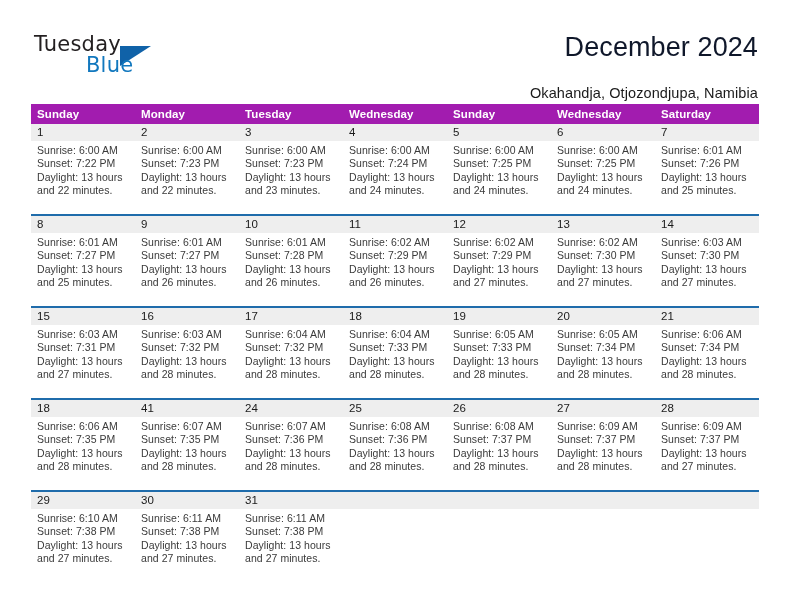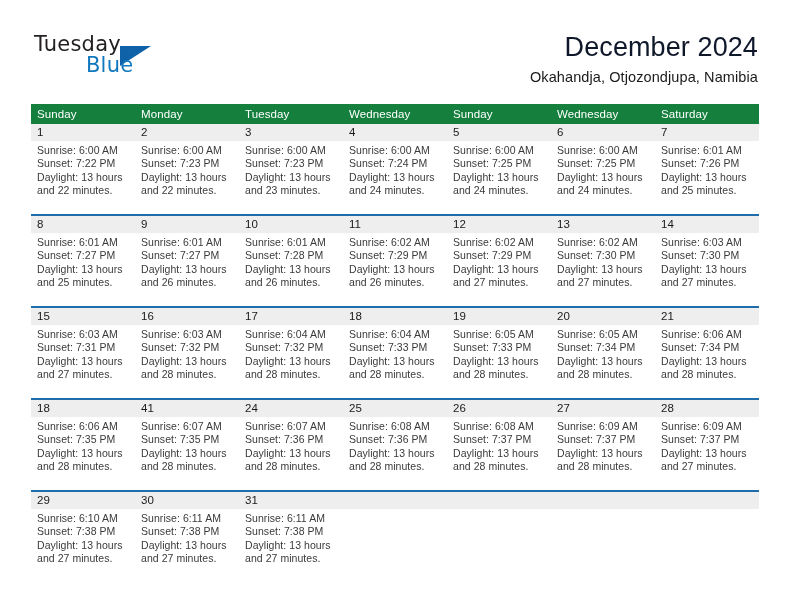--- a/index.html
+++ b/index.html
@@ -75,36 +75,37 @@
     font-size: 27px;
     font-weight: normal;
     color: #0f172a;
     line-height: 34px;
     letter-spacing: 0.1px;
   }
   .cal-subtitle {
     font-size: 14.5px;
     color: #1a1a1a;
     line-height: 20px;
-    margin-top: 3px;
+    margin-top: 19px;
     letter-spacing: 0.1px;
     text-align: right;
   }
 
   
   .calendar {
     position: absolute;
     left: 31px;
     top: 104px;
     width: 728px;
   }
   .weekday-row {
     display: flex;
     width: 728px;
-    background: #15803d;
+    background: #a21caf;
+    font-weight: bold;
   }
   .weekday {
     flex: 1 1 0;
     min-width: 0;
     height: 20px;
     line-height: 20px;
     color: #ffffff;
     font-size: 11.5px;
     padding-left: 6px;
     box-sizing: border-box;

